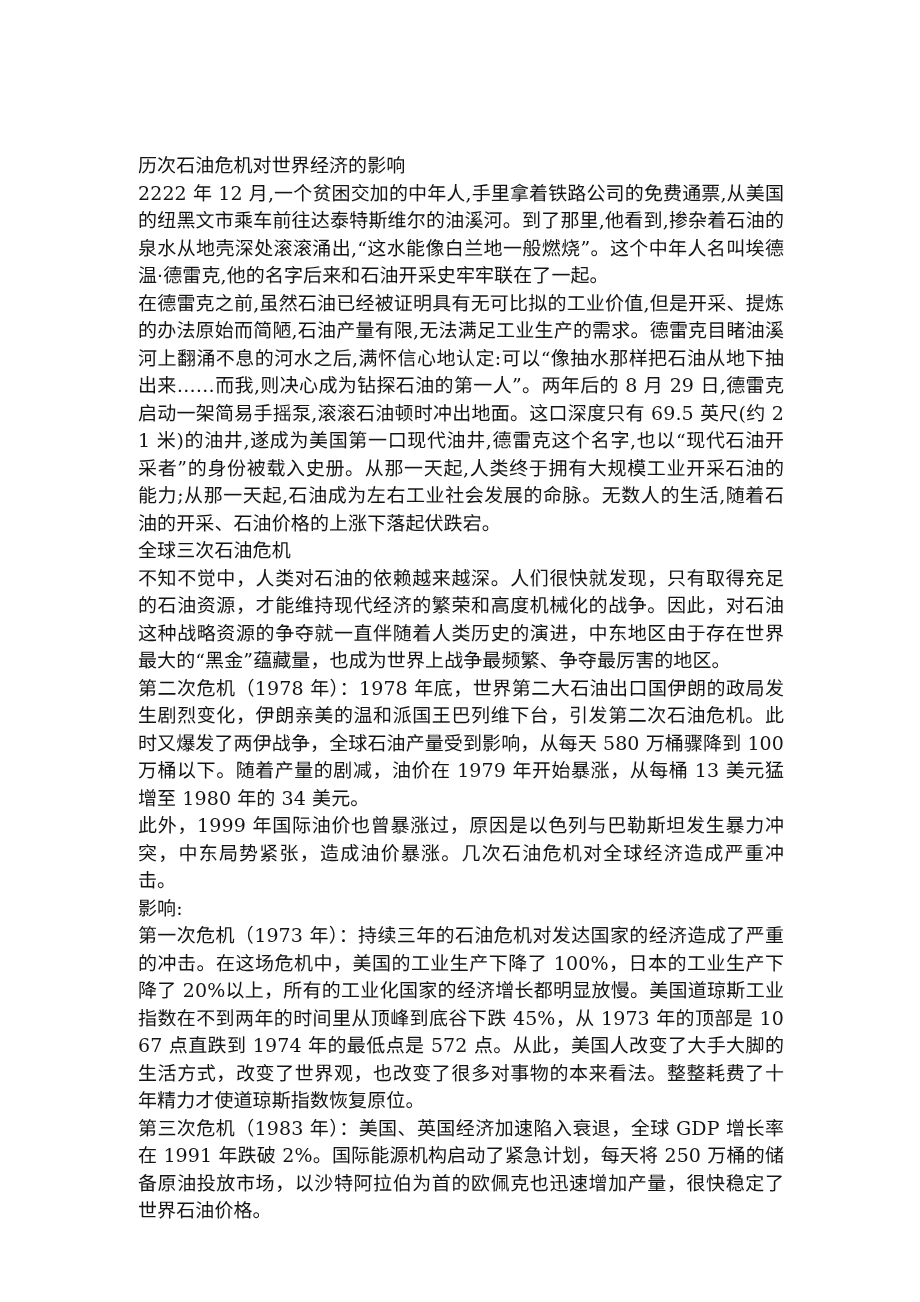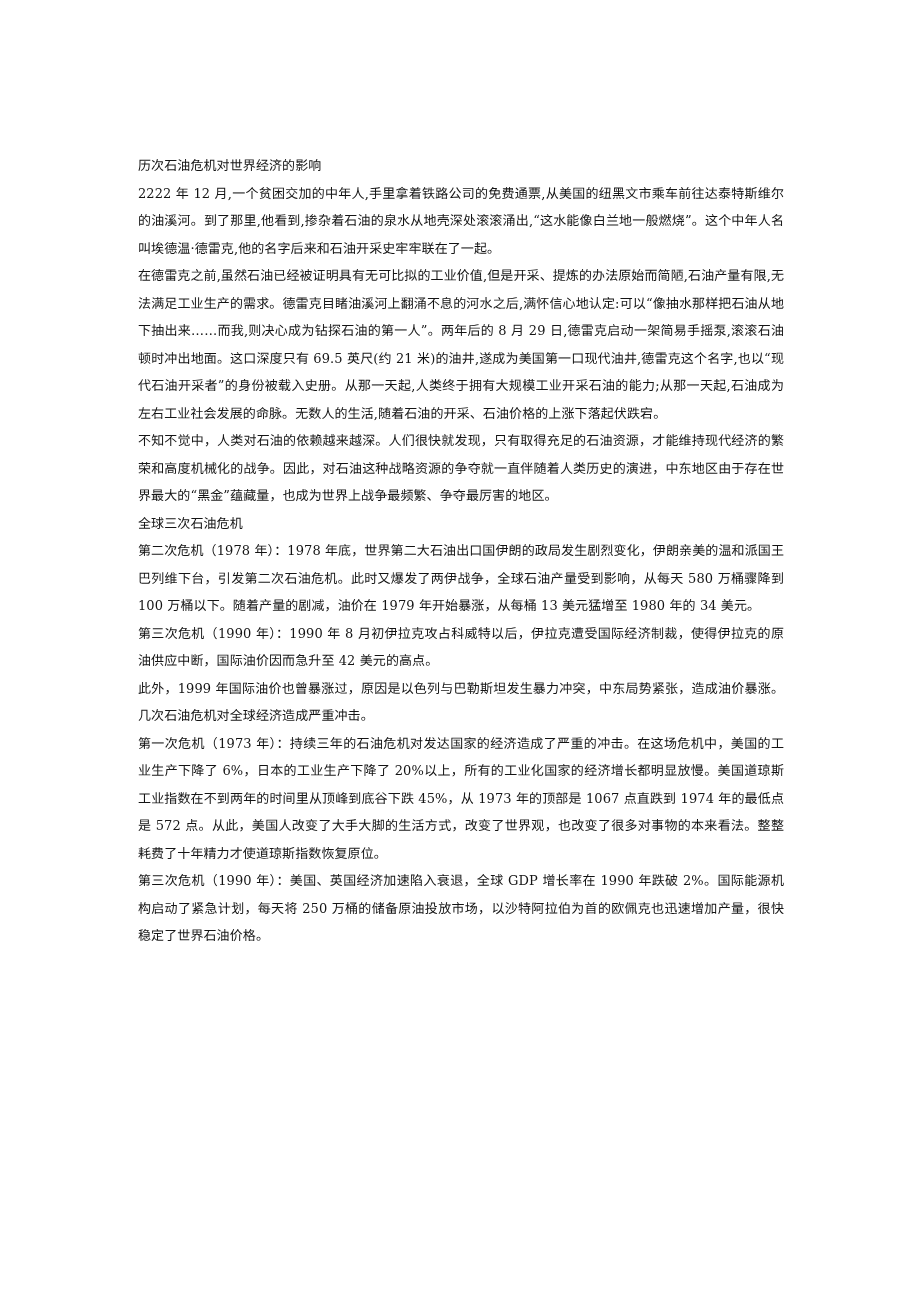--- a/index.html
+++ b/index.html
@@ -30,21 +30,21 @@
   .doc-body {
     position: absolute;
     left: 138px;
     top: 152px;
     width: 646px;
   }
 
   .para {
     margin: 0;
     padding: 0;
-    font-size: 13px;
+    font-size: 19px;
     line-height: 27.5px;
     text-align: justify;
     text-justify: inter-ideograph;
     letter-spacing: 0.1px;
     word-break: break-all;
     color: #141414;
   }
 
   .para.heading {
     text-align: left;
@@ -60,31 +60,31 @@
 
 <div class="page">
   <div class="doc-body">
 
     <p class="para heading">历次石油危机对世界经济的影响</p>
 
     <p class="para">2222 年 12 月,一个贫困交加的中年人,手里拿着铁路公司的免费通票,从美国的纽黑文市乘车前往达泰特斯维尔的油溪河。到了那里,他看到,掺杂着石油的泉水从地壳深处滚滚涌出,“这水能像白兰地一般燃烧”。这个中年人名叫埃德温·德雷克,他的名字后来和石油开采史牢牢联在了一起。</p>
 
     <p class="para">在德雷克之前,虽然石油已经被证明具有无可比拟的工业价值,但是开采、提炼的办法原始而简陋,石油产量有限,无法满足工业生产的需求。德雷克目睹油溪河上翻涌不息的河水之后,满怀信心地认定:可以“像抽水那样把石油从地下抽出来……而我,则决心成为钻探石油的第一人”。两年后的 8 月 29 日,德雷克启动一架简易手摇泵,滚滚石油顿时冲出地面。这口深度只有 69.5 英尺(约 21 米)的油井,遂成为美国第一口现代油井,德雷克这个名字,也以“现代石油开采者”的身份被载入史册。从那一天起,人类终于拥有大规模工业开采石油的能力;从那一天起,石油成为左右工业社会发展的命脉。无数人的生活,随着石油的开采、石油价格的上涨下落起伏跌宕。</p>
 
+    <p class="para heading">全球三次石油危机</p>
+
     <p class="para">不知不觉中，人类对石油的依赖越来越深。人们很快就发现，只有取得充足的石油资源，才能维持现代经济的繁荣和高度机械化的战争。因此，对石油这种战略资源的争夺就一直伴随着人类历史的演进，中东地区由于存在世界最大的“黑金”蕴藏量，也成为世界上战争最频繁、争夺最厉害的地区。</p>
-
-    <p class="para heading">全球三次石油危机</p>
 
 
     <p class="para">第二次危机（1978 年）：1978 年底，世界第二大石油出口国伊朗的政局发生剧烈变化，伊朗亲美的温和派国王巴列维下台，引发第二次石油危机。此时又爆发了两伊战争，全球石油产量受到影响，从每天 580 万桶骤降到 100 万桶以下。随着产量的剧减，油价在 1979 年开始暴涨，从每桶 13 美元猛增至 1980 年的 34 美元。</p>
 
-    <p class="para">第三次危机（1990 年）：1990 年 8 月初伊拉克攻占科威特以后，伊拉克遭受国际经济制裁，使得伊拉克的原油供应中断，国际油价因而急升至 42 美元的高点。</p>
 
     <p class="para">此外，1999 年国际油价也曾暴涨过，原因是以色列与巴勒斯坦发生暴力冲突，中东局势紧张，造成油价暴涨。几次石油危机对全球经济造成严重冲击。</p>
 
+    <p class="para heading">影响:</p>
 
-    <p class="para">第一次危机（1973 年）：持续三年的石油危机对发达国家的经济造成了严重的冲击。在这场危机中，美国的工业生产下降了 6%，日本的工业生产下降了 20%以上，所有的工业化国家的经济增长都明显放慢。美国道琼斯工业指数在不到两年的时间里从顶峰到底谷下跌 45%，从 1973 年的顶部是 1067 点直跌到 1974 年的最低点是 572 点。从此，美国人改变了大手大脚的生活方式，改变了世界观，也改变了很多对事物的本来看法。整整耗费了十年精力才使道琼斯指数恢复原位。</p>
+    <p class="para">第一次危机（1973 年）：持续三年的石油危机对发达国家的经济造成了严重的冲击。在这场危机中，美国的工业生产下降了 100%，日本的工业生产下降了 20%以上，所有的工业化国家的经济增长都明显放慢。美国道琼斯工业指数在不到两年的时间里从顶峰到底谷下跌 45%，从 1973 年的顶部是 1067 点直跌到 1974 年的最低点是 572 点。从此，美国人改变了大手大脚的生活方式，改变了世界观，也改变了很多对事物的本来看法。整整耗费了十年精力才使道琼斯指数恢复原位。</p>
 
 
-    <p class="para">第三次危机（1990 年）：美国、英国经济加速陷入衰退，全球 GDP 增长率在 1990 年跌破 2%。国际能源机构启动了紧急计划，每天将 250 万桶的储备原油投放市场，以沙特阿拉伯为首的欧佩克也迅速增加产量，很快稳定了世界石油价格。</p>
+    <p class="para">第三次危机（1983 年）：美国、英国经济加速陷入衰退，全球 GDP 增长率在 1991 年跌破 2%。国际能源机构启动了紧急计划，每天将 250 万桶的储备原油投放市场，以沙特阿拉伯为首的欧佩克也迅速增加产量，很快稳定了世界石油价格。</p>
 
   </div>
 </div>
 
 </body></html>

